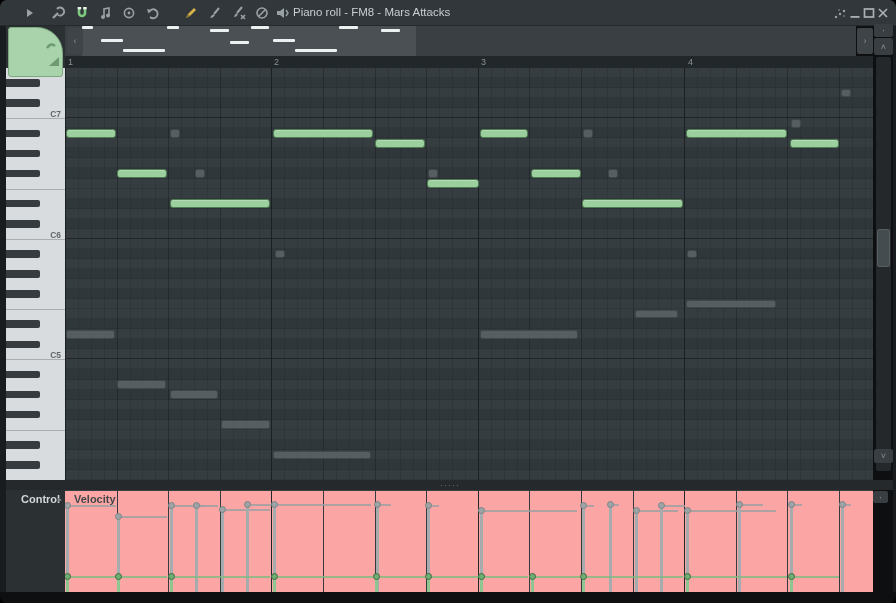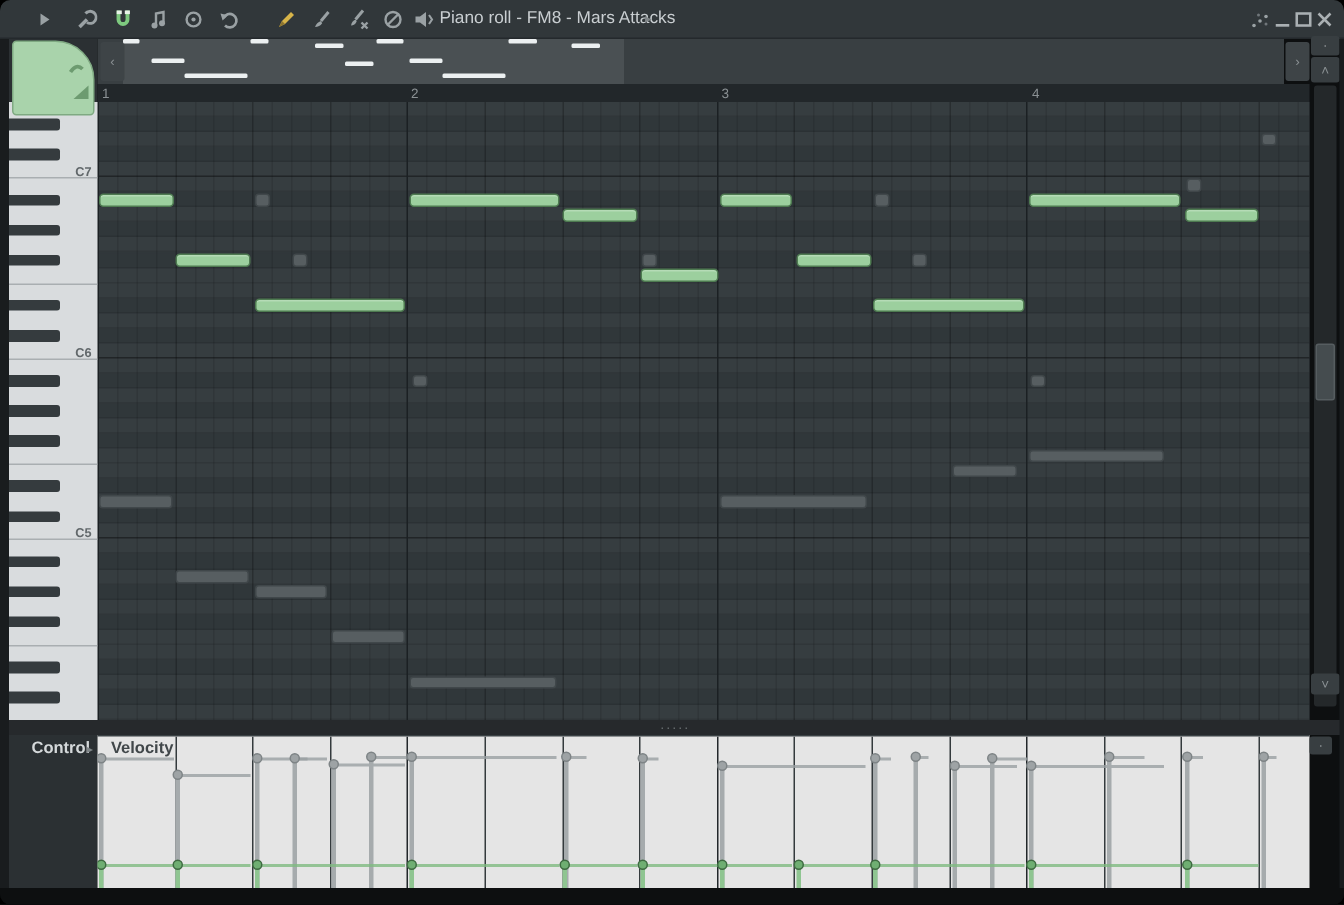--- a/index.html
+++ b/index.html
@@ -41,21 +41,21 @@
   .bkey{position:absolute;left:0;width:34px;height:7.6px;background:#353b3e;border-radius:0 2px 2px 0;}
   .wkey-sep{position:absolute;left:0;width:59px;height:1px;background:#a9aeb1;}
   .key-label{position:absolute;left:0;width:55px;text-align:right;color:#62686b;font-size:8.5px;font-weight:bold;}
   
   #divider{left:0px;top:480px;width:896px;height:10px;background:#26292c;}
   #divider-dots{position:absolute;left:440px;top:4px;width:22px;height:2px;color:#6a7073;font-size:9px;line-height:2px;letter-spacing:1px;}
   
   #ctrl-left{left:0;top:490px;width:65px;height:102px;background:#2b3033;}
   #ctrl-label{position:absolute;left:21px;top:3px;color:#d4d8da;font-size:11px;font-weight:bold;}
   #ctrl-arrow{position:absolute;left:58px;top:5px;color:#7e8487;font-size:8px;}
-  #lane{left:65px;top:490px;width:808px;height:102px;background:#e5e5e5;border-top:1px solid #3a4144;overflow:hidden;}
+  #lane{left:65px;top:490px;width:808px;height:102px;background:#fca5a5;border-top:1px solid #3a4144;overflow:hidden;}
   #vel-label{position:absolute;left:9px;top:2px;color:#41474a;font-size:11px;font-weight:bold;}
   .lane-vl{position:absolute;top:0;width:1px;height:102px;}
   .stem{position:absolute;width:3px;}
   .stem-gh{background:#a6abad;} .stem-gr{background:#8fc591;}
   .head{position:absolute;width:7px;height:7px;border-radius:50%;}
   .head-gh{background:#9ea3a5;border:1px solid #7e8486;} .head-gr{background:#6fae72;border:1px solid #3f6b42;}
   .tail{position:absolute;height:2px;}
   .tail-gh{background:rgba(154,160,162,0.8);} .tail-gr{background:rgba(127,186,129,0.8);}
   
   #bl{left:0;top:26px;width:6px;height:566px;background:#191c1e;}

